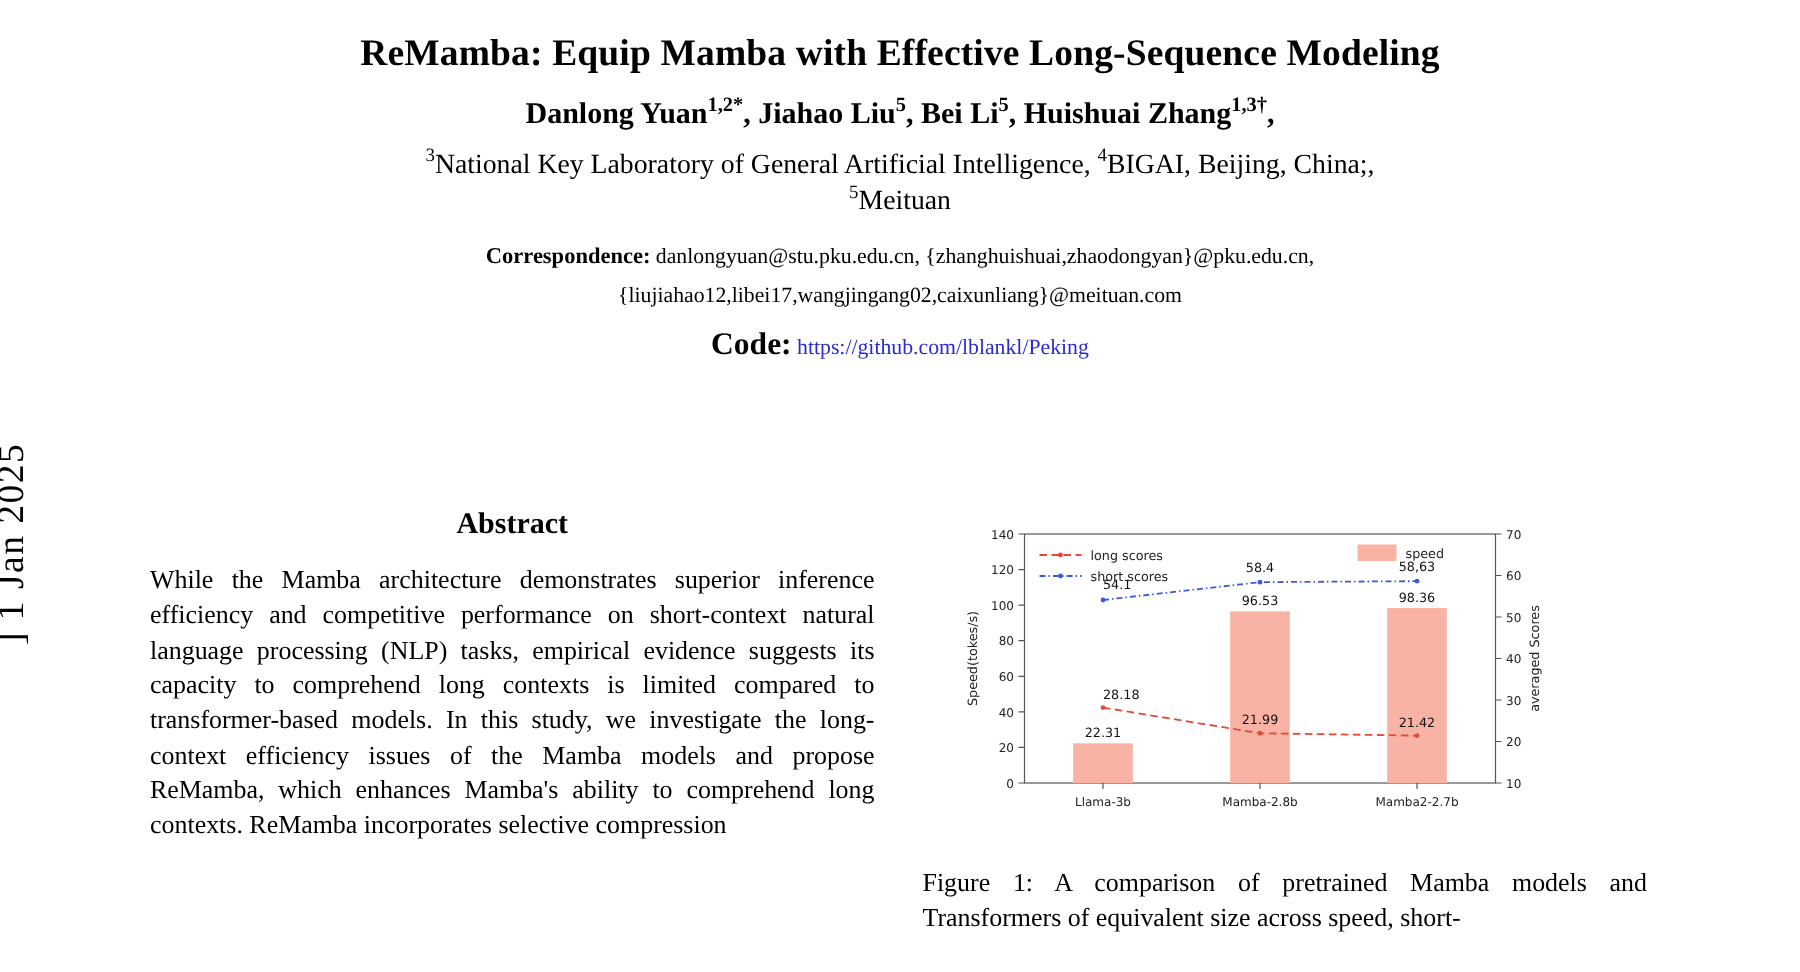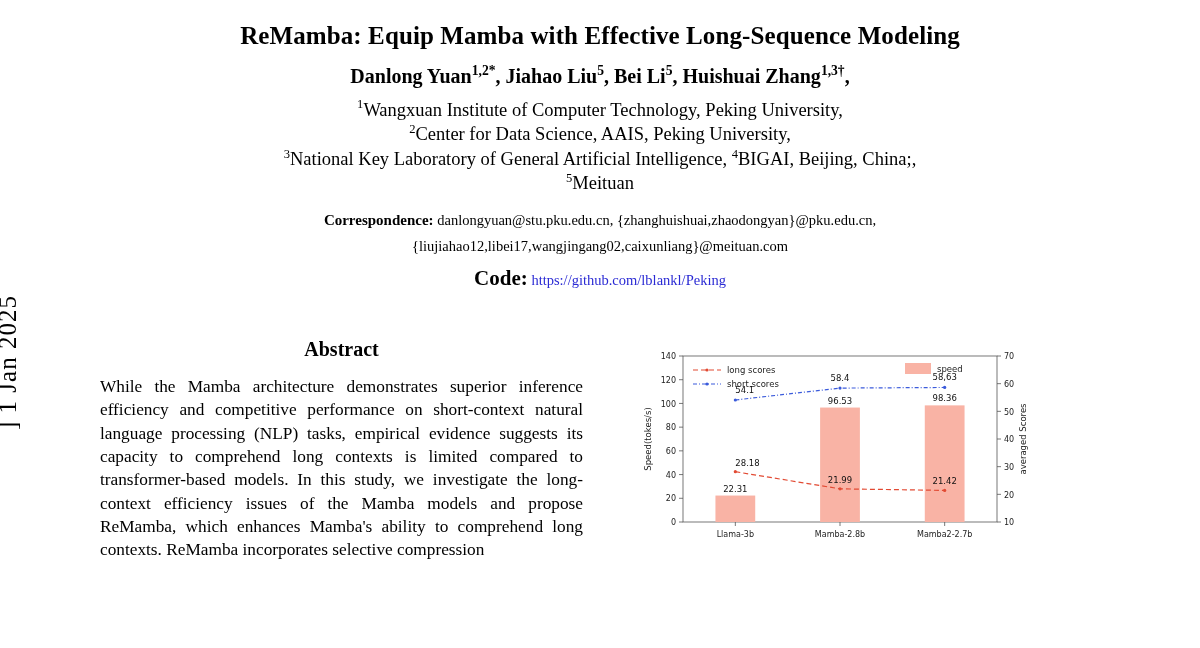--- a/index.html
+++ b/index.html
@@ -145,22 +145,20 @@
 
   <div id="title">ReMamba: Equip Mamba with Effective Long-Sequence Modeling</div>
 
   <div class="authors">
     <div class="line1">
       Danlong Yuan<sup>1,2*</sup>, Jiahao Liu<sup>5</sup>, Bei Li<sup>5</sup>, Huishuai Zhang<sup>1,3†</sup>,
     </div>
   </div>
 
   <div class="affils">
-    <div><sup>1</sup>Wangxuan Institute of Computer Technology, Peking University,</div>
-    <div><sup>2</sup>Center for Data Science, AAIS, Peking University,</div>
     <div><sup>3</sup>National Key Laboratory of General Artificial Intelligence, <sup>4</sup>BIGAI, Beijing, China;,</div>
     <div><sup>5</sup>Meituan</div>
   </div>
 
   <div class="corr">
     <div>
       <b>Correspondence:</b>
       <span>danlongyuan@stu.pku.edu.cn, {zhanghuishuai,zhaodongyan}@pku.edu.cn,</span>
     </div>
     <div class="l2">{liujiahao12,libei17,wangjingang02,caixunliang}@meituan.com</div>
@@ -244,17 +242,18 @@
               <line x1="56" y1="26" x2="84" y2="26" stroke="#e24a33" stroke-width="1.2" stroke-dasharray="5,3"></line>
               <circle cx="70" cy="26" r="1.6" fill="#e24a33"></circle>
               <text x="90" y="29" font-size="8.5" fill="#222" font-family="&quot;DejaVu Sans&quot;, sans-serif">long  scores</text>
               <line x1="56" y1="40" x2="84" y2="40" stroke="#3b5bdb" stroke-width="1.2" stroke-dasharray="4,2,1,2"></line>
               <circle cx="70" cy="40" r="1.6" fill="#3b5bdb"></circle>
               <text x="90" y="43" font-size="8.5" fill="#222" font-family="&quot;DejaVu Sans&quot;, sans-serif">short scores</text>
               <rect x="268" y="19" width="26" height="11" fill="#f9b3a5"></rect>
               <text x="300" y="28" font-size="8.5" fill="#222" font-family="&quot;DejaVu Sans&quot;, sans-serif">speed</text>
             </svg>
         </div>
+        <div class="caption">Figure 1: A comparison of pretrained Mamba models and Transformers of equivalent size across speed, short-</div>
       </div>
     </div>
 
   </div>
 </div>
 
 </body></html>

